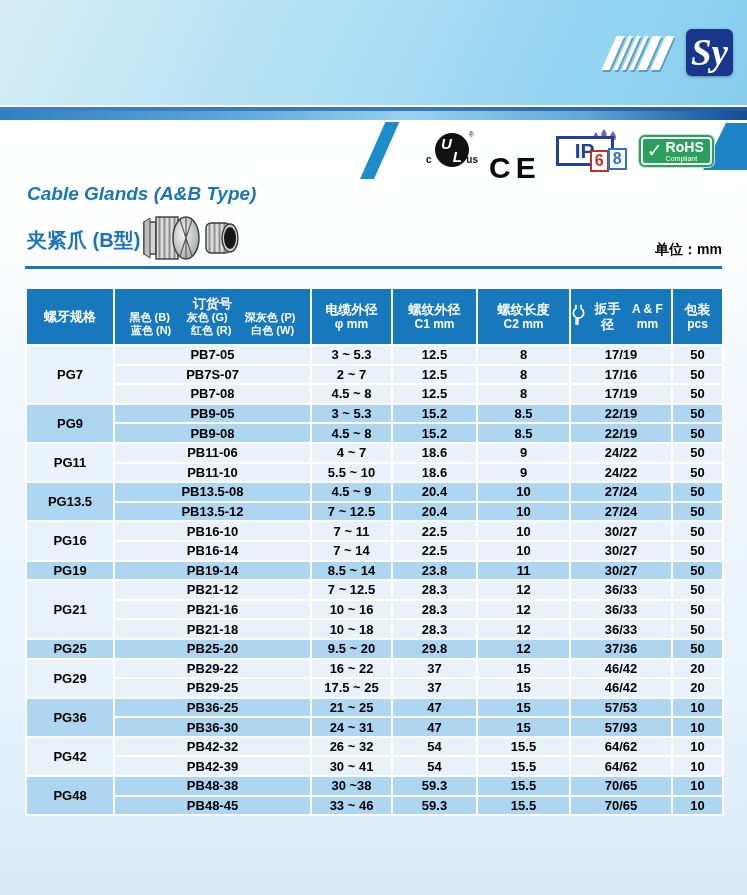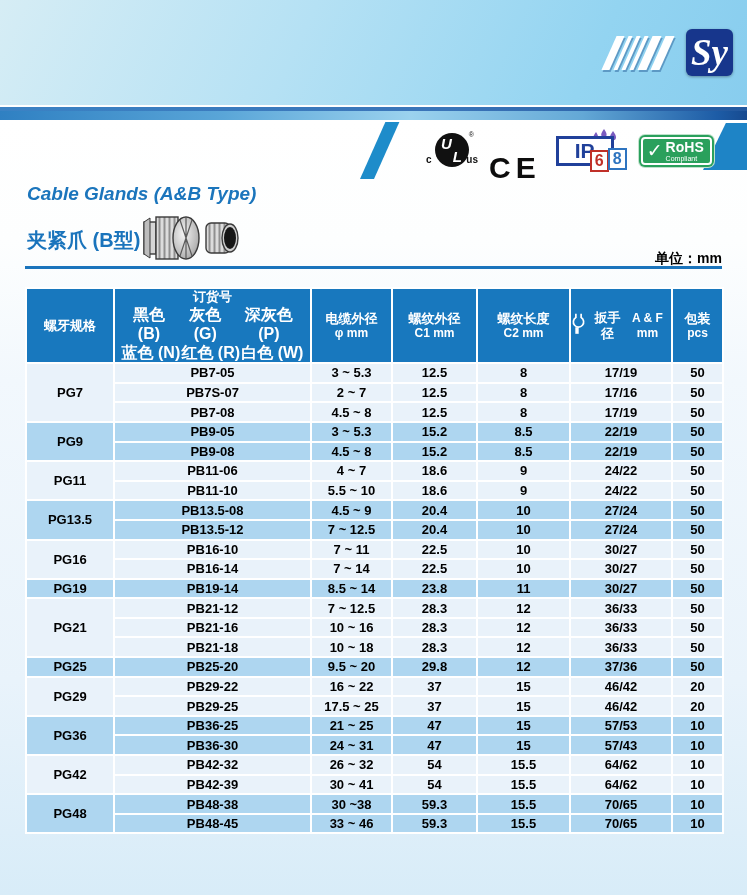--- a/index.html
+++ b/index.html
@@ -53,29 +53,29 @@
   .rohs-inner { border:2px solid #fff; border-radius:4px; display:flex; align-items:center; gap:3px; padding:1px 6px 1px 4px; }
   .rohs-check { color:#fff; font-size:19px; font-weight:bold; line-height:20px; }
   .rohs-text { display:flex; flex-direction:column; align-items:flex-start; line-height:1; }
   .rohs-main { color:#fff; font-weight:bold; font-size:14px; }
   .rohs-sub { color:#fff; font-size:7px; margin-top:1px; }
 
   
   .section { position:relative; height:59px; }
   .section-title { position:absolute; left:27px; top:17px; color:#1a74bc; font-size:20px; font-weight:bold; }
   .product-photo { position:absolute; left:142px; top:1px; }
-  .unit { position:absolute; right:25px; bottom:1px; color:#000; font-size:14px; font-weight:bold; }
+  .unit { position:absolute; right:25px; bottom:10px; color:#000; font-size:14px; font-weight:bold; }
   .rule { position:absolute; left:25px; right:25px; bottom:0; height:3px; background:#1a74bc; }
 
   
   table { width:697px; margin:18px 25px 0 25px; border-collapse:collapse; table-layout:fixed; }
   col.w1{width:88px} col.w2{width:197px} col.w3{width:81px} col.w4{width:85px} col.w5{width:93px} col.w6{width:102px} col.w7{width:51px}
   thead th { background:#1878be; color:#fff; border:2.5px solid #fff; height:57px; font-size:13px; font-weight:bold; text-align:center; vertical-align:middle; padding:0; line-height:1.2; }
   .hsub { font-size:12px; font-weight:bold; }
-  .order-head .order-line { display:flex; justify-content:space-around; padding:0 6px; font-size:16px; }
+  .order-head .order-line { display:flex; justify-content:space-around; padding:0 6px; font-size:11px; }
   .spanner-head { display:flex; align-items:center; justify-content:center; gap:5px; }
   .spanner-txt { display:flex; flex-direction:row; align-items:center; }
   tbody td { border:2px solid #fff; height:19.6px; text-align:center; vertical-align:middle; font-size:13px; font-weight:bold; color:#000; padding:0; }
   tr.g0 td { background:#e9f2fa; }
   tr.g1 td { background:#aed6f0; }
 </style>
 </head>
 <body>
 
 <div class="hero">
@@ -388,21 +388,21 @@
           <td>47</td>
           <td>15</td>
           <td>57/53</td>
           <td>10</td>
         </tr>
         <tr class="g1">
           <td>PB36-30</td>
           <td>24 ~ 31</td>
           <td>47</td>
           <td>15</td>
-          <td>57/43</td>
+          <td>57/93</td>
           <td>10</td>
         </tr>
         <tr class="g0">
           <td rowspan="2">PG42</td>
           <td>PB42-32</td>
           <td>26 ~ 32</td>
           <td>54</td>
           <td>15.5</td>
           <td>64/62</td>
           <td>10</td>

